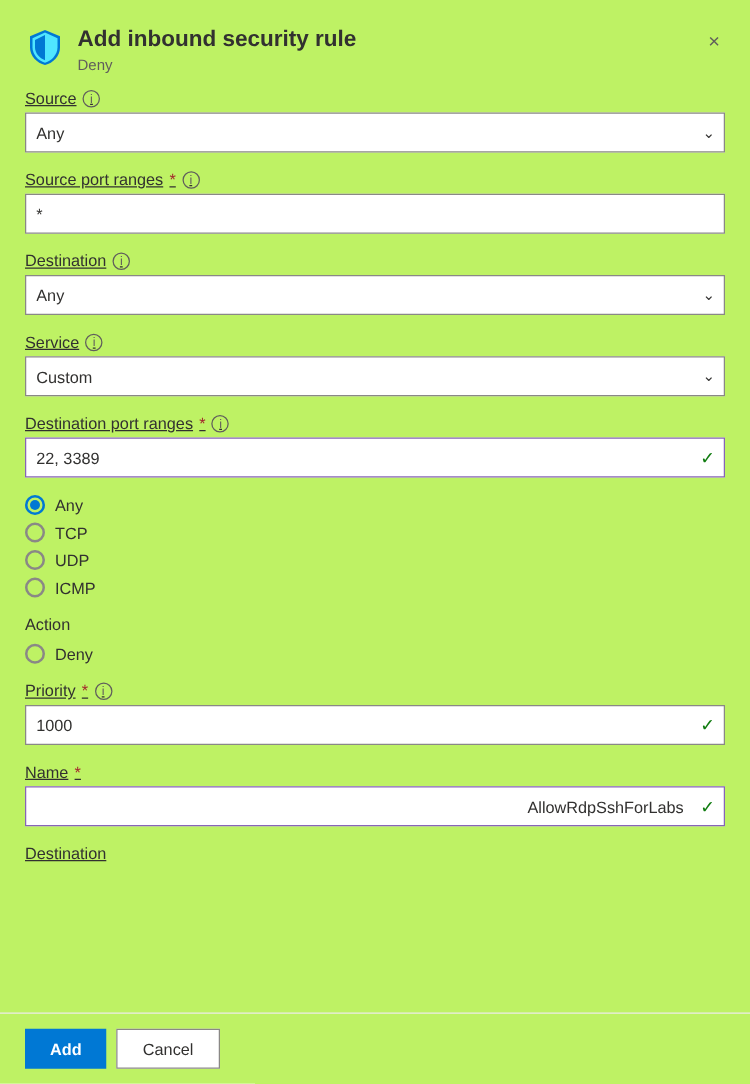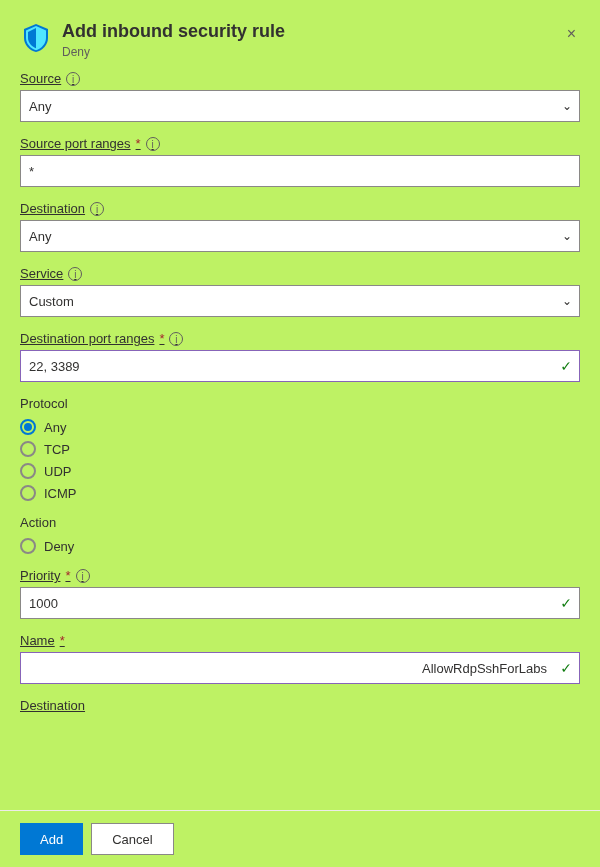--- a/index.html
+++ b/index.html
@@ -188,21 +188,21 @@
       gap: 8px;
       border-top: 1px solid #edebe9;
     }
     .btn-primary {
       background: #0078d4;
       color: #fff;
       border: none;
       padding: 1px 20px;
       font-size: 13px;
       cursor: pointer;
-      font-weight: 400;
+      font-weight: 700;
       height: 32px;
     }
     .btn-secondary {
       background: #fff;
       color: #323130;
       border: 1px solid #8a8886;
       padding: 0 20px;
       font-size: 13px;
       cursor: pointer;
       height: 32px;
@@ -306,21 +306,20 @@
         <span class="req-star">*</span>
         <span class="info-icon">i</span>
       </div>
       <div class="input-wrapper">
         <input type="text" class="form-input dest-ports-input" value="22, 3389" style="">
         <span class="input-valid-icon">✓</span>
       </div>
     </div>
 
     <div class="protocol-section">
-      <div class="section-label">Protocol</div>
       <div class="radio-group">
         <label class="radio-item">
           <input type="radio" class="radio-input" name="protocol" checked="" style="">
           <span class="radio-label">Any</span>
         </label>
         <label class="radio-item">
           <input type="radio" class="radio-input" name="protocol" style="">
           <span class="radio-label">TCP</span>
         </label>
         <label class="radio-item">

